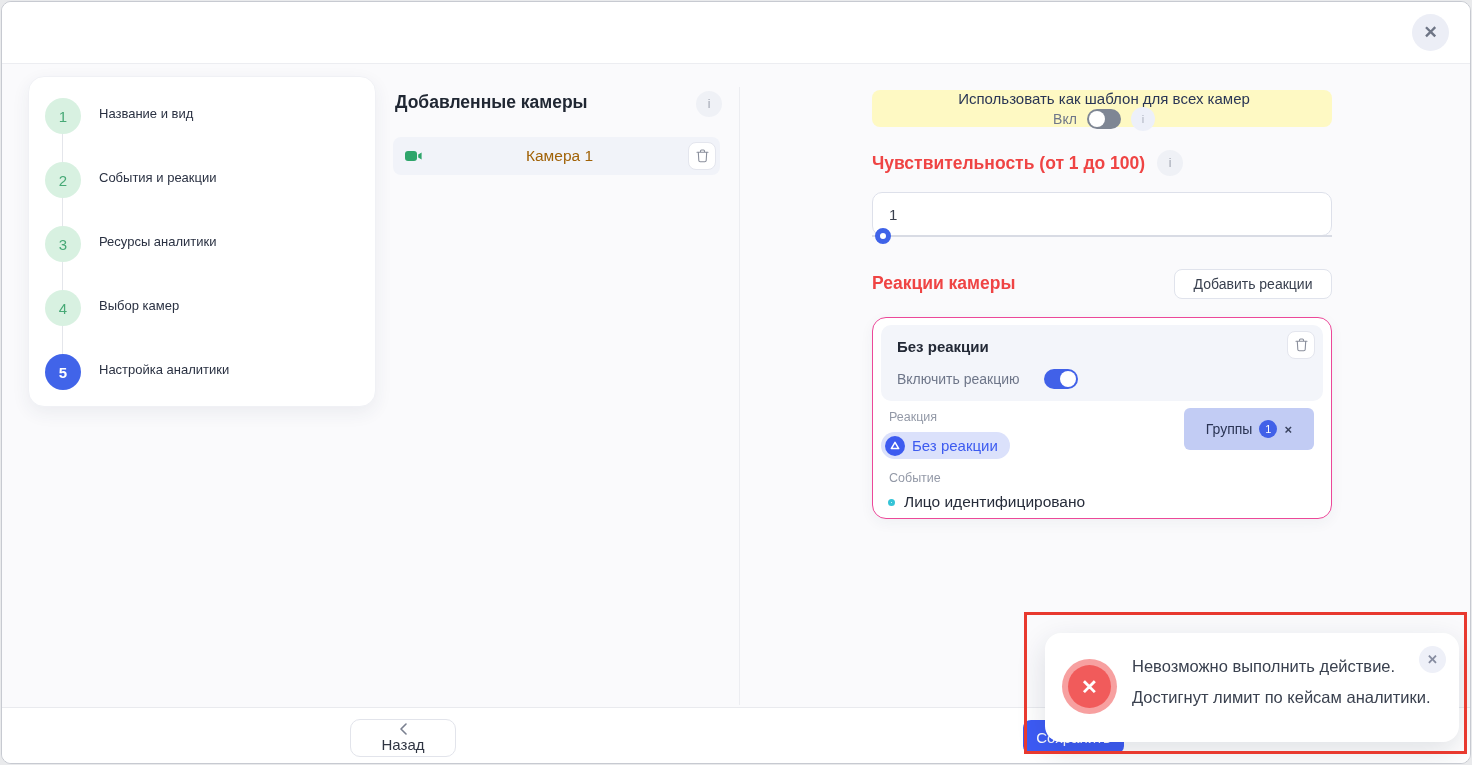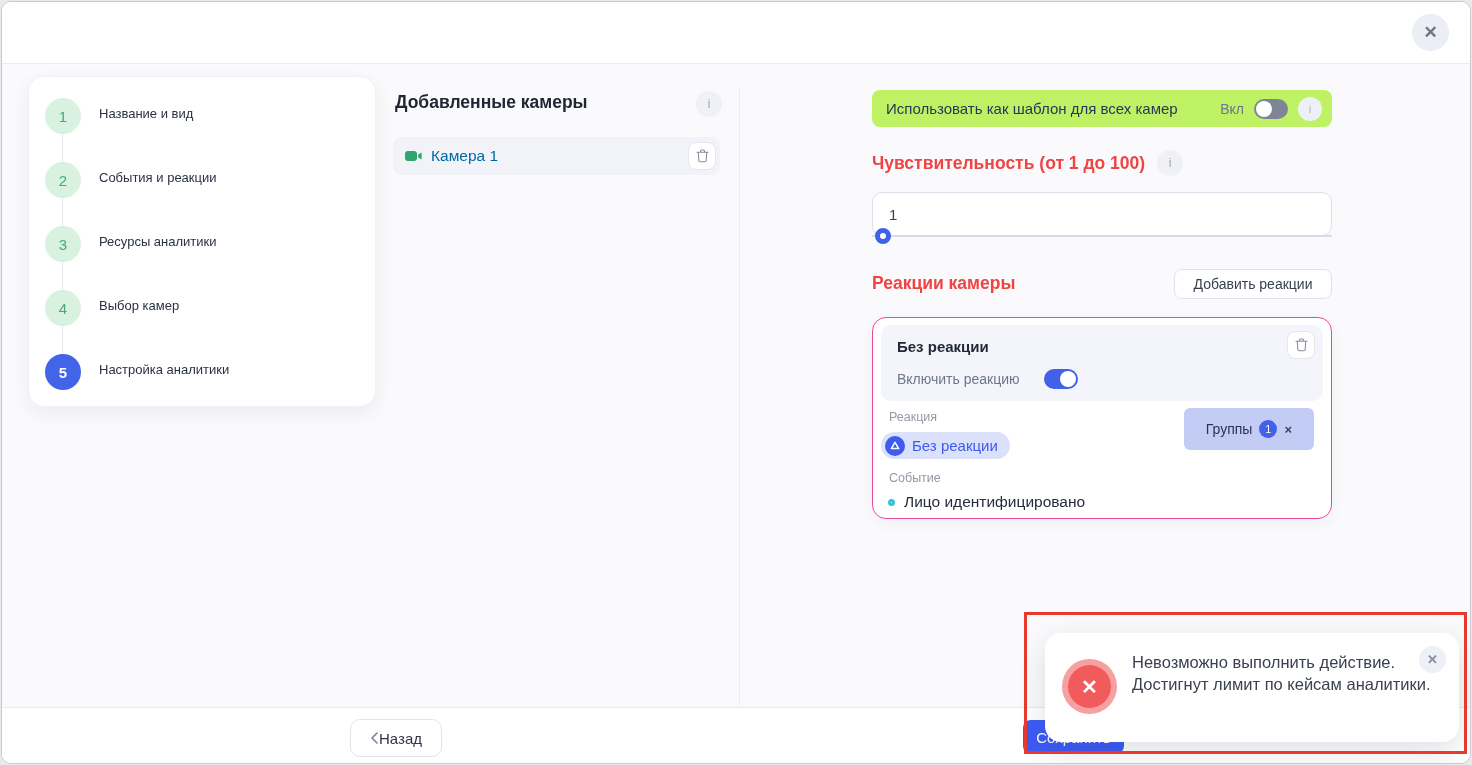--- a/index.html
+++ b/index.html
@@ -23,28 +23,28 @@
   .step-green { background:#D8F1E1; color:#47A976;}
   .step-active { background:#4164E9; color:#fff; font-weight:700;}
   .step-label { position:absolute; left:70px; font-size:13px; color:#2A3142;}
 
   
   .mid-title { position:absolute; left:393px; top:90px; font-size:17.5px; font-weight:700; color:#202733;}
   .info-btn { position:absolute; width:26px; height:26px; border-radius:50%; background:#EFF1F6;
               color:#A0A5B1; font-size:12px; display:flex; align-items:center; justify-content:center; cursor:pointer;}
   .cam-row { position:absolute; left:391px; top:135px; width:327px; height:38px; background:#F1F3F9;
              border-radius:8px; display:flex; align-items:center; padding:0 4px 0 12px;}
-  .cam-name { font-size:15.5px; color:#0369a1; margin-left:8px; flex:1;}
+  .cam-name { font-size:15.5px; color:#a16207; margin-left:8px; flex:1;text-align:center;}
   .trash-btn { width:28px; height:28px; background:#fff; border:1px solid #E4E6EE; border-radius:8px;
                display:flex; align-items:center; justify-content:center; cursor:pointer;}
   .vdivider { position:absolute; left:737px; top:85px; width:1px; height:618px; background:#ECEDF1;}
 
   
-  .banner { position:absolute; left:870px; top:88px; width:460px; height:37px; background:#bef264;
-            border-radius:8px; display:flex; align-items:center; padding:0 10px 0 14px;}
+  .banner { position:absolute; left:870px; top:88px; width:460px; height:37px; background:#fef9c3;
+            border-radius:8px; display:flex; align-items:center; padding:0 10px 0 14px;flex-direction:column;}
   .banner-label { font-size:15px; color:#2A3655; flex:1;}
   .banner-right { display:flex; align-items:center; gap:10px;}
   .vkl { font-size:14px; color:#6E7689;}
   .toggle { width:34px; height:20px; border-radius:10px; position:relative; cursor:pointer;}
   .toggle-off { background:#7E8694;}
   .toggle-off .knob { position:absolute; left:2px; top:2px; width:16px; height:16px; border-radius:50%; background:#fff;}
   .toggle-on { background:#4161E8;}
   .toggle-on .knob { position:absolute; right:2px; top:2px; width:16px; height:16px; border-radius:50%; background:#fff;}
   .mini-info { width:24px; height:24px; border-radius:50%; background:#EDF0F9; color:#AEB3C0; font-size:11px;
                display:flex; align-items:center; justify-content:center; cursor:pointer;}
@@ -83,35 +83,35 @@
   .react-chip { position:absolute; left:8px; top:114px; height:27px; background:#DBE1FB; border-radius:14px;
                 display:flex; align-items:center; gap:7px; padding:0 12px 0 4px; cursor:pointer;}
   .chip-icon { width:20px; height:20px; border-radius:50%; background:#3D5BF0; display:flex; align-items:center; justify-content:center;}
   .chip-text { font-size:15px; color:#3D5BF0;}
   .event-row { position:absolute; left:15px; top:175px; display:flex; align-items:center; gap:9px;}
   .event-ring { width:7px; height:7px; border:3px solid #35C4D7; border-radius:50%;}
   .event-text { font-size:15.5px; color:#262C3A;}
 
   
   .footer { position:absolute; left:0; right:0; top:705px; height:58px; background:#fff; border-top:1px solid #E9EAEE; z-index:1;}
-  .back-btn { position:absolute; left:348px; top:11px; width:92px; height:38px; background:#fff;
+  .back-btn { position:absolute; left:348px; top:11px; width:106px; height:38px; background:#fff;
               border:1px solid #E2E4EB; border-radius:10px; display:flex; align-items:center; justify-content:center;
-              gap:1px; font-size:15px; color:#2F3542; cursor:pointer; font-family:"Liberation Sans", sans-serif;}
+              gap:1px; font-size:15px; color:#2F3542; cursor:pointer; font-family:"Liberation Sans", sans-serif;flex-direction:column;}
   .save-btn { position:absolute; left:1021px; top:718px; width:101px; height:34px; background:#3D5BF5; border:none;
               border-radius:8px; color:#fff; font-size:15px; cursor:pointer; z-index:3;
               font-family:"Liberation Sans", sans-serif;}
 
   
   .toast { position:absolute; left:1043px; top:631px; width:414px; height:109px; background:#fff;
            border-radius:16px; box-shadow:0 10px 30px rgba(30,40,70,.14); z-index:5;}
   .err-icon { position:absolute; left:17px; top:26px; width:55px; height:55px; border-radius:50%;
               background:#F7A0A0; display:flex; align-items:center; justify-content:center;}
   .err-icon-inner { width:43px; height:43px; border-radius:50%; background:#F15B5B; display:flex;
                     align-items:center; justify-content:center; color:#fff; font-size:20px; font-weight:700;}
-  .toast-msg { position:absolute; left:87px; top:18px; width:300px; font-size:16.5px; line-height:22px; color:#3A414F;}
+  .toast-msg { position:absolute; left:87px; top:18px; width:300px; font-size:16.5px; line-height:31px; color:#3A414F;}
   .toast-close { position:absolute; right:13px; top:13px; width:27px; height:27px; border-radius:50%;
                  background:#EEF0F8; display:flex; align-items:center; justify-content:center; cursor:pointer;}
   .toast-close span { color:#868CA0; font-size:13px; font-weight:700;}
 
   .annotation { position:absolute; left:1022px; top:610px; width:443px; height:142px;
                 border:3px solid #E8392F; z-index:10; pointer-events:none;}
 </style>
 </head>
 <body>
 

